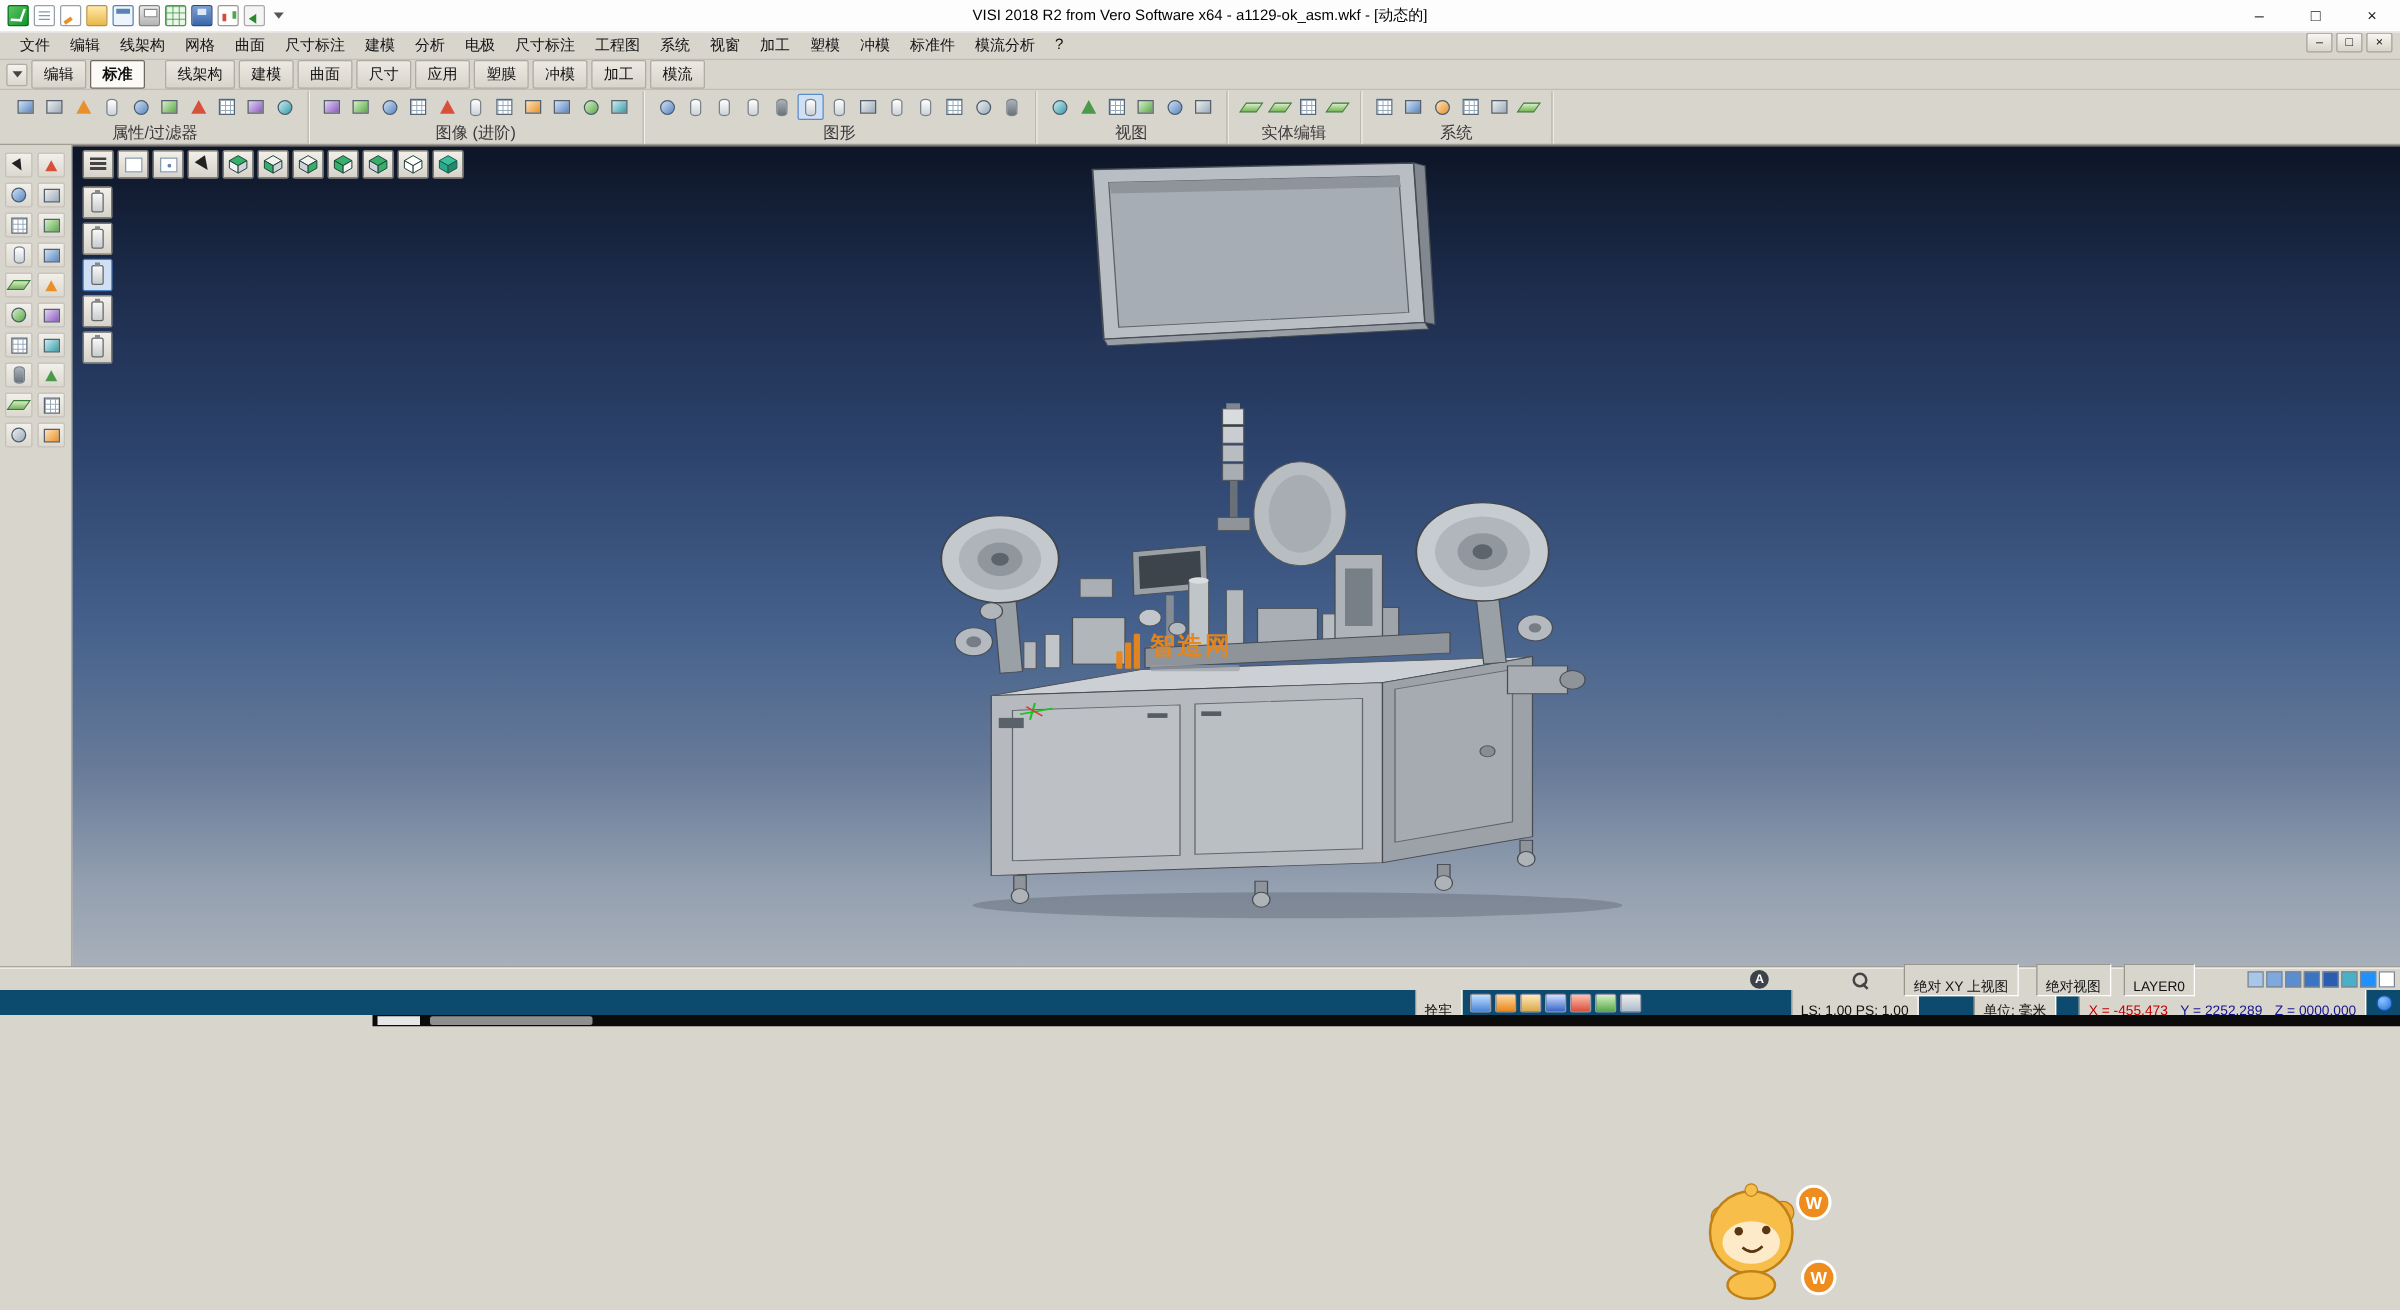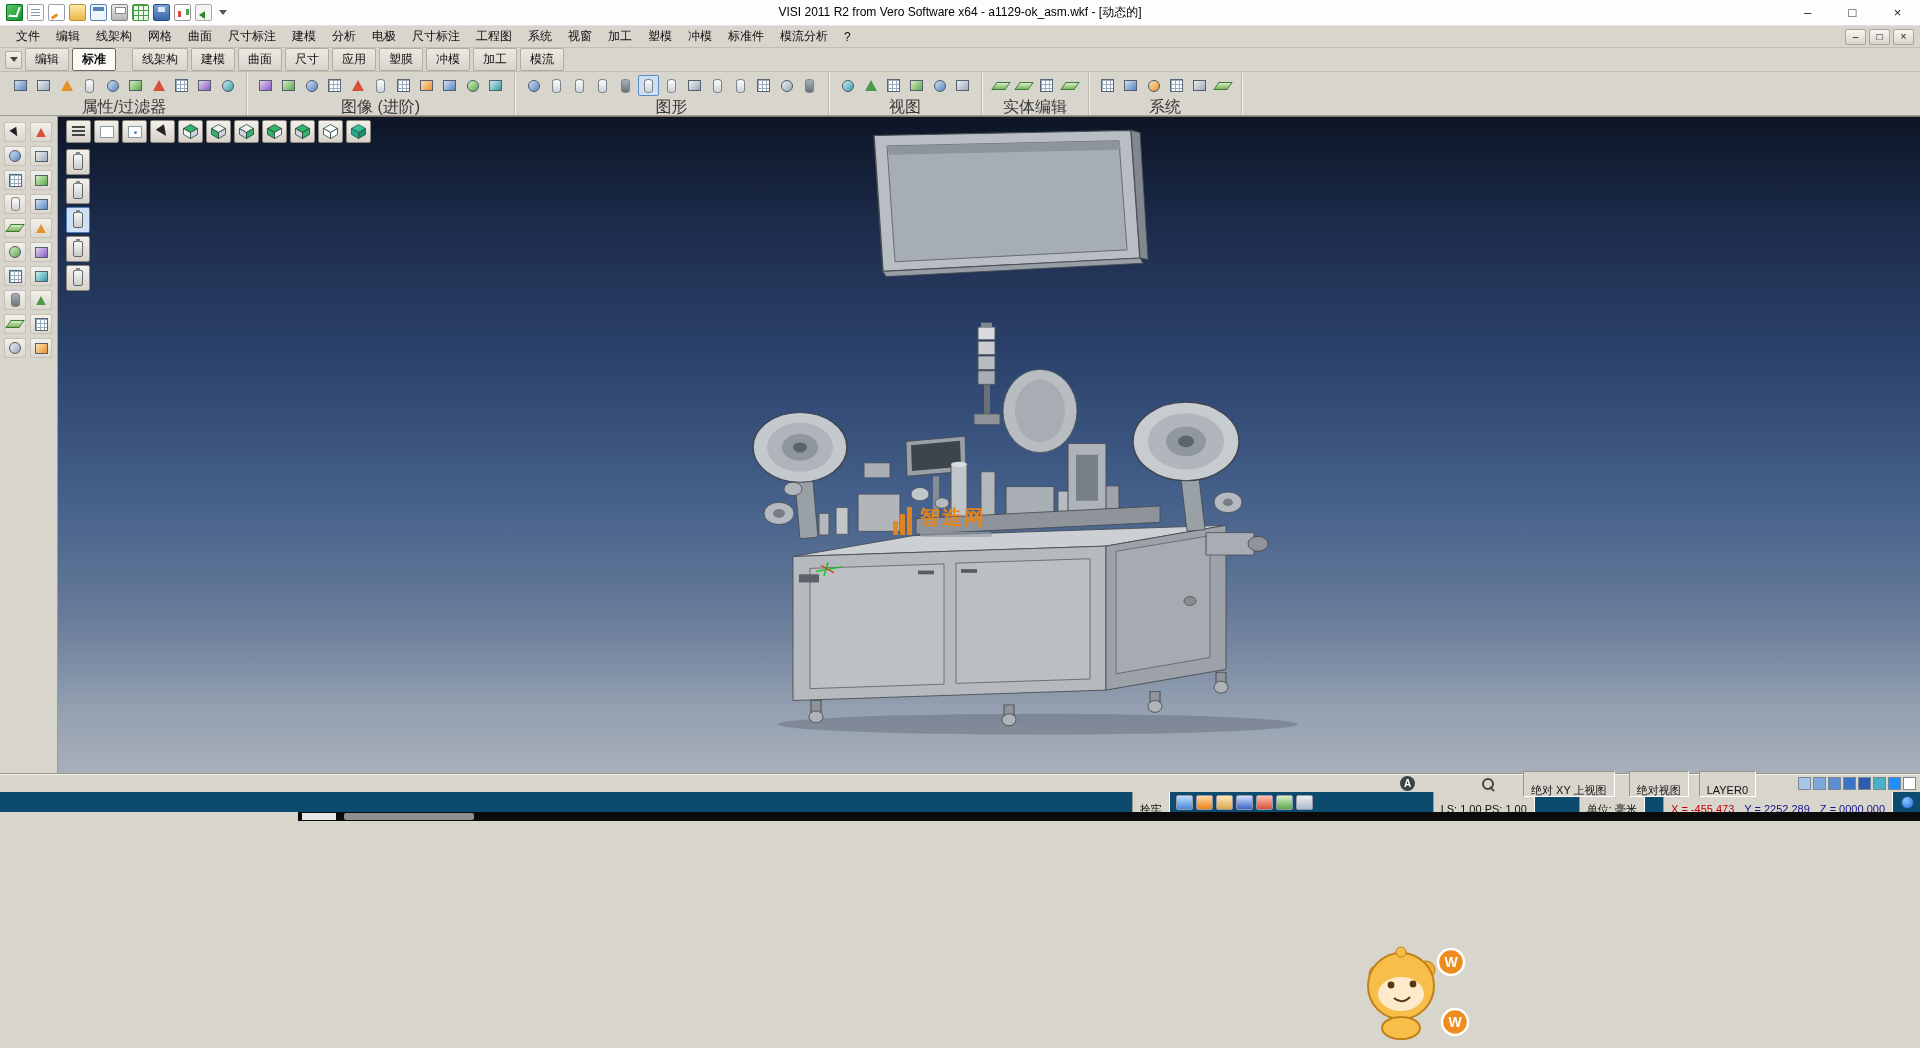--- a/index.html
+++ b/index.html
@@ -27,38 +27,38 @@
 .qi-chart{background:#fff;border:1px solid #999}
 .qi-chart::after{content:"";position:absolute;left:3px;bottom:3px;width:3px;height:6px;background:#d84a3a;box-shadow:4px 2px 0 -2px #4a8ad8,8px -2px 0 0 #4aa84a}
 .qi-arrows{background:#f4f4f4;border:1px solid #aaa}
 .qi-arrows::after{content:"";position:absolute;left:3px;top:6px;width:0;height:0;border-top:4px solid transparent;border-bottom:4px solid transparent;border-right:6px solid #2a8a2a;box-shadow:6px 0 0 -3px #c03a2a}
 .qcaret{width:0;height:0;border-left:4px solid transparent;border-right:4px solid transparent;border-top:5px solid #555;margin-left:3px}
 .title{position:absolute;left:50%;transform:translateX(-50%);white-space:nowrap;font-size:12px;color:#000}
 .winctl{margin-left:auto;display:flex;height:100%}
 .wbtn{width:45px;height:100%;display:flex;align-items:center;justify-content:center;font-size:13px;color:#222}
 
 
-.menubar{height:22px;background:#d8d5cd;border-bottom:1px solid #c2beb6;display:flex;align-items:center;padding-left:8px}
+.menubar{height:22px;background:#d8d5cd;border-bottom:1px solid #c2beb6;display:flex;padding-left:8px}
 .mitem{padding:2px 8px;white-space:nowrap}
 .mdi{margin-left:auto;display:flex;gap:3px;padding-right:6px}
 .mbtn{width:21px;height:16px;border:1px solid #a8a49c;background:linear-gradient(#f8f6f0,#d8d4cc);display:flex;align-items:center;justify-content:center;font-size:10px;border-radius:2px}
 
 
 .tabbar{height:24px;background:#d8d5cd;display:flex;align-items:center;padding-left:5px;gap:3px;border-bottom:1px solid #c2beb6}
 .tcaret{width:17px;height:18px;display:flex;align-items:center;justify-content:center;border:1px solid #b0aca4;background:linear-gradient(#f4f2ec,#dcd8d0);border-radius:2px}
 .tcaret::after{content:"";border-left:4px solid transparent;border-right:4px solid transparent;border-top:5px solid #444}
 .tab{padding:2px 9px;border:1px solid #b0aca4;background:linear-gradient(#ece9e2,#d8d4cc);border-radius:2px;white-space:nowrap}
 .tab.active{background:#fbfaf7;border-color:#6e6a62;font-weight:bold}
 .tabgap{width:10px}
 
 
 .ribbon{height:44px;background:#d8d5cd;border-bottom:1px solid #a09c94;display:flex;align-items:stretch;padding:1px 2px 0}
 .rgroup{display:flex;flex-direction:column;justify-content:space-between;padding:2px 8px 1px;border-right:1px solid #bcb8b0;box-shadow:1px 0 0 #f2f0ea}
 .ricons{display:flex;align-items:center;gap:2px;height:24px}
-.rlabel{text-align:center;font-size:16px;color:#3a3a3a;padding:1px 0 2px}
+.rlabel{text-align:center;font-size:13px;color:#3a3a3a;padding:1px 0 2px}
 .ric{width:21px;height:21px;display:flex;align-items:center;justify-content:center;border:1px solid transparent;border-radius:2px}
 .ric.sel{background:#cfe0f4;border-color:#5a8cc8}
 .rfill{flex:1}
 
 
 .gy-cyl{width:9px;height:14px;border:1px solid #7a828c;border-radius:4.5px/3px;background:linear-gradient(180deg,#fff,#ccd2d8);display:block}
 .gy-cyl.dk{background:linear-gradient(#aab2ba,#6a727a)}
 .gy-box{width:13px;height:11px;border:1px solid #55606c;display:block}
 .gy-orb{width:12px;height:12px;border-radius:50%;border:1px solid #4a5a6a;display:block}
 .gy-grid{width:13px;height:13px;border:1px solid #556677;background-color:#fff;background-image:linear-gradient(#99aabb 1px,transparent 1px),linear-gradient(90deg,#99aabb 1px,transparent 1px);background-size:4px 4px;display:block}
@@ -151,21 +151,21 @@
     <span class="qi qi-doc2"></span>
     <span class="qi qi-folder"></span>
     <span class="qi qi-win"></span>
     <span class="qi qi-print"></span>
     <span class="qi qi-grid"></span>
     <span class="qi qi-save"></span>
     <span class="qi qi-chart"></span>
     <span class="qi qi-arrows"></span>
     <span class="qcaret"></span>
   </div>
-  <div class="title">VISI 2011 R2 from Vero Software x64 - a1129-ok_asm.wkf - [动态的]</div>
+  <div class="title">VISI 2018 R2 from Vero Software x64 - a1129-ok_asm.wkf - [动态的]</div>
   <div class="winctl">
     <span class="wbtn">–</span>
     <span class="wbtn">□</span>
     <span class="wbtn">×</span>
   </div>
 </div>
 
 <div class="menubar">
   <span class="mitem">文件</span>
   <span class="mitem">编辑</span>

